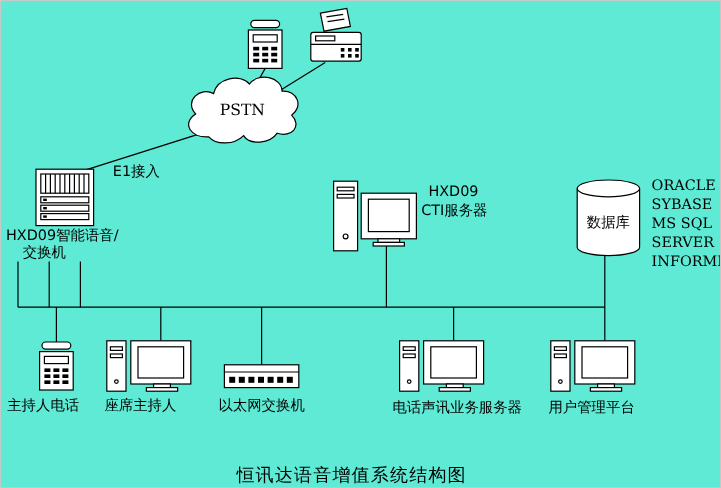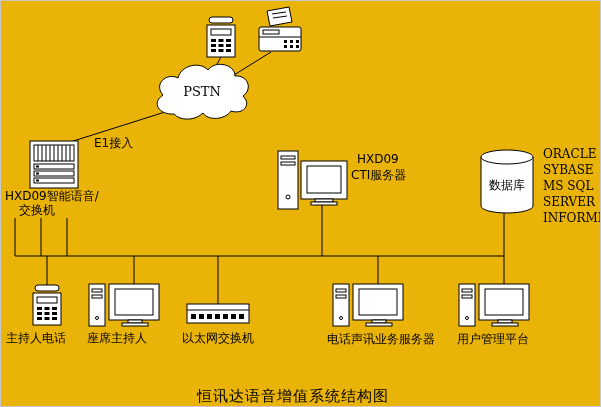--- a/index.html
+++ b/index.html
@@ -1,19 +1,19 @@
 <!DOCTYPE html>
 <html><head>
 <meta charset="utf-8">
 <style>
   html,body{margin:0;padding:0;background:#fff;}
   .canvas{
     position:relative;
     width:601px;height:407px;
-    background:#eab308;
+    background:#5eead4;
     border:1px solid #c8c8c8;
     box-sizing:border-box;
     overflow:hidden;
   }
   svg{display:block;}
   .shape{fill:#ffffff;stroke:#000000;stroke-width:1;}
   .solid{fill:#000000;stroke:none;}
   .ln{stroke:#000000;stroke-width:1;fill:none;}
   .lbl{
     font-family:"DejaVu Sans",sans-serif;

